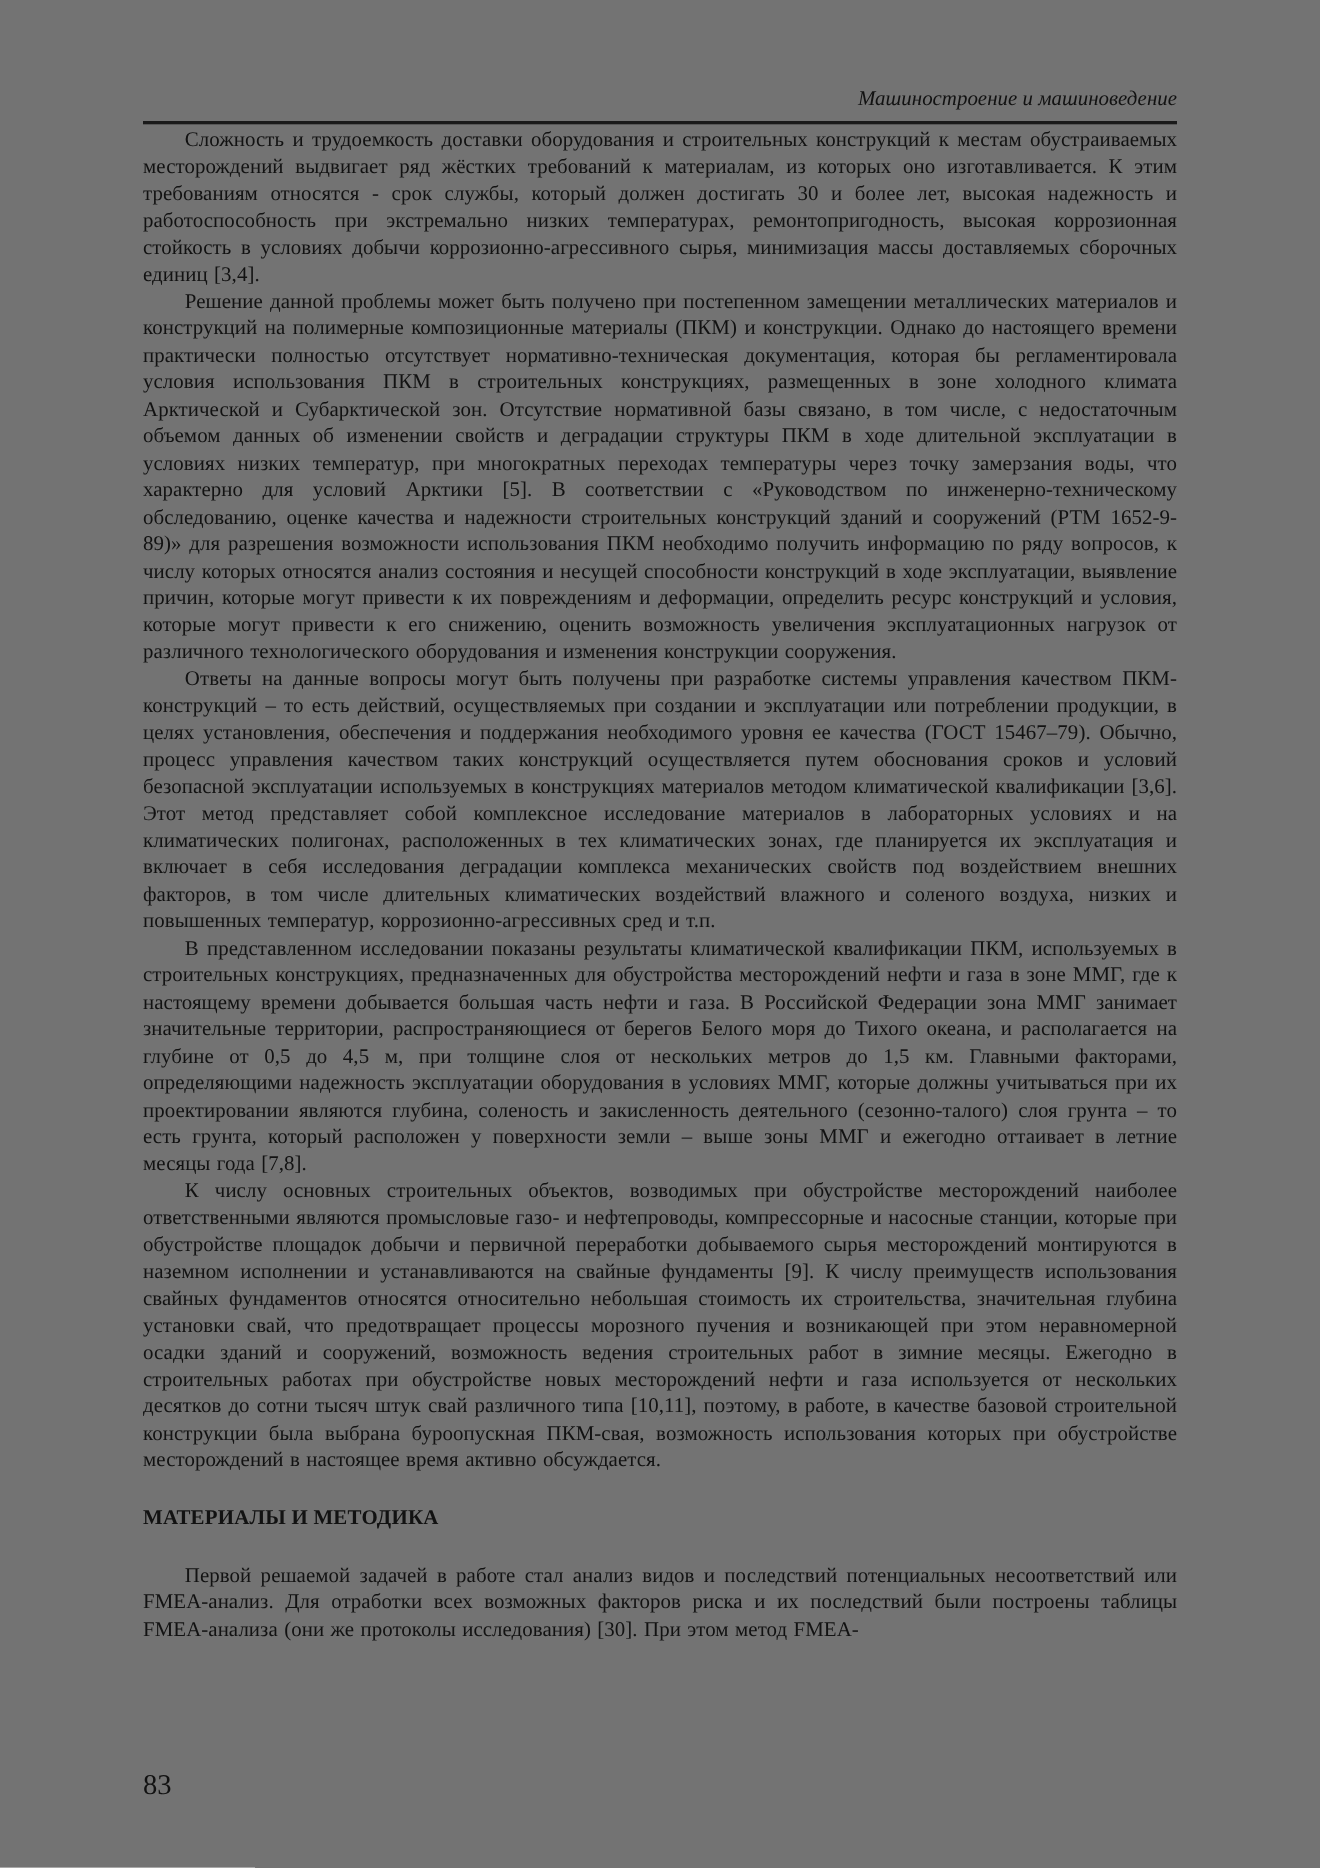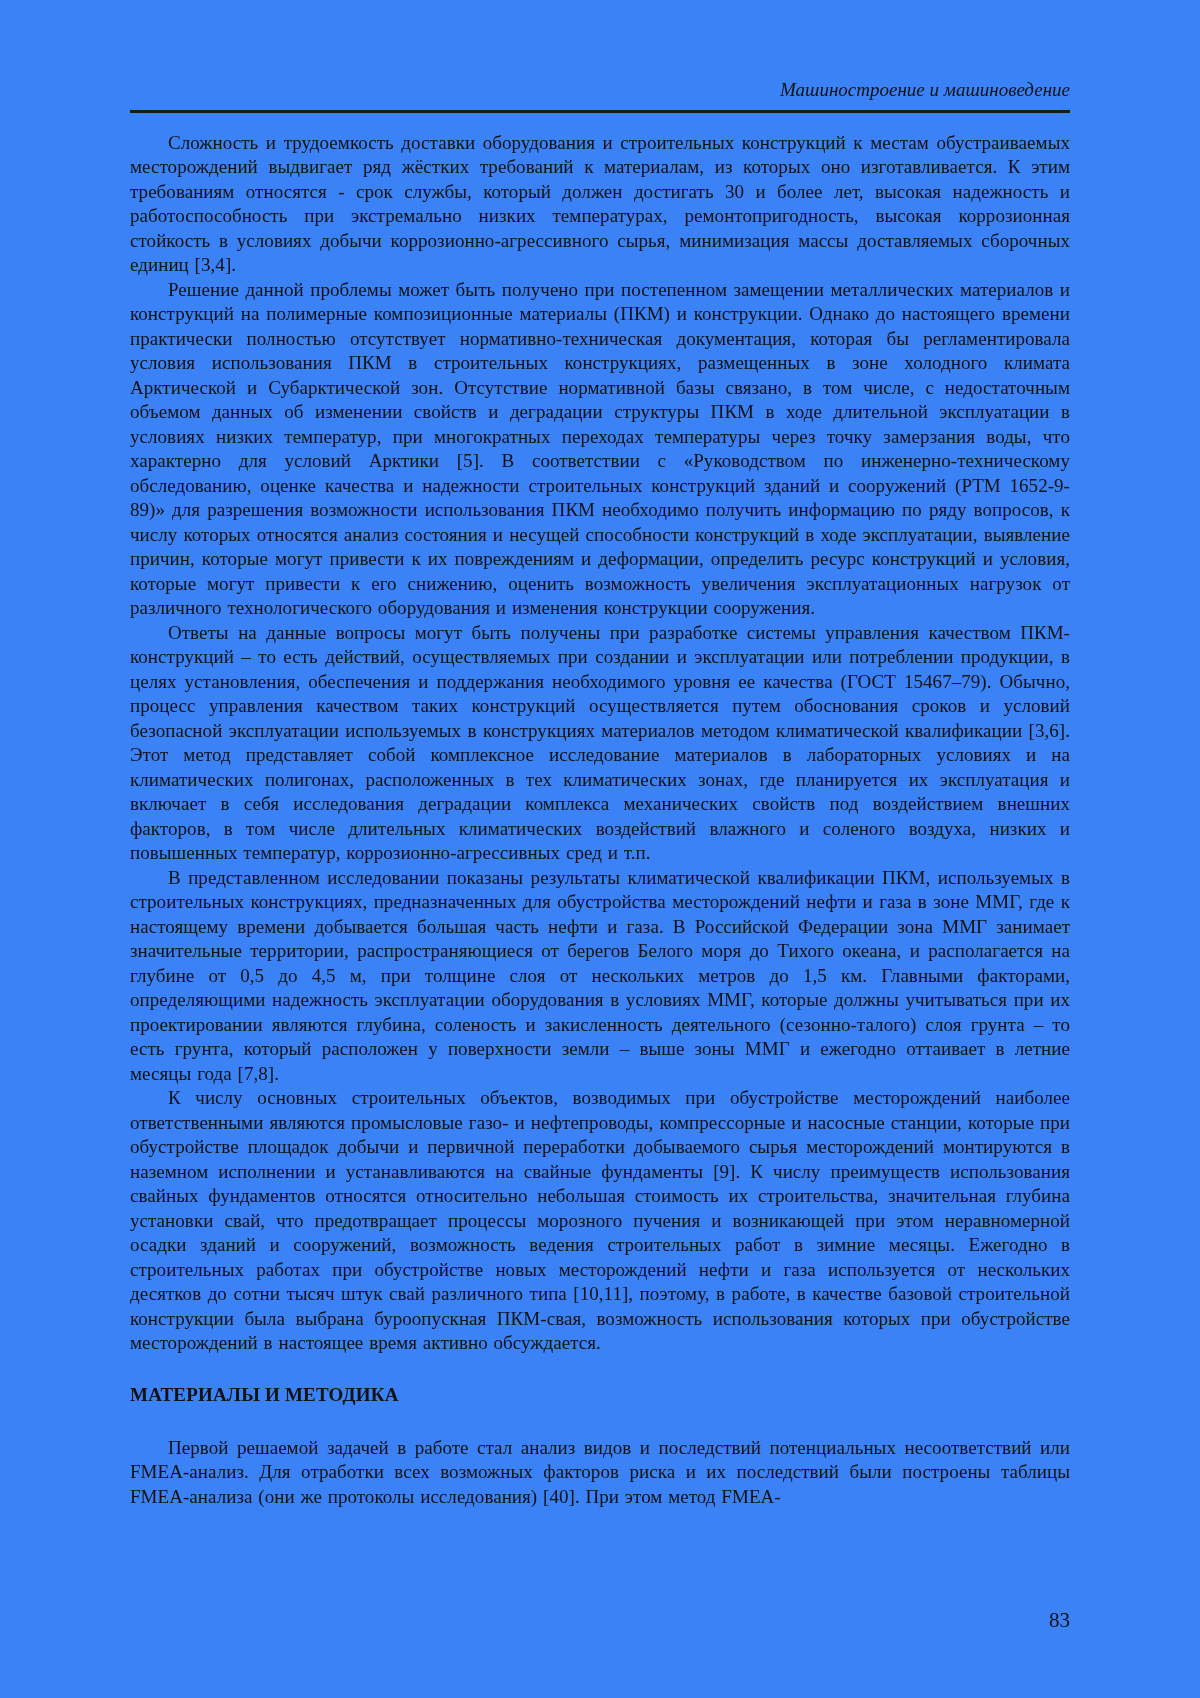--- a/index.html
+++ b/index.html
@@ -1,62 +1,62 @@
 <!DOCTYPE html>
 <html lang="ru" style="--text-color: #121212; --rule-color: #1a1a1a;"><head>
 <meta charset="utf-8">
 <style>
   html, body { margin: 0; padding: 0; background: #ffffff; }
   .page {
     position: relative;
     width: 1200px;
     height: 1698px;
-    background: #3b82f6;
+    background: #737373;
     font-family: "Liberation Serif", "DejaVu Serif", serif;
     color: var(--text-color, #111111);
     overflow: hidden;
     box-sizing: border-box;
   }
   .margins { padding-left: 130px; padding-right: 130px; }
   .running-header {
     padding-top: 80px;
     text-align: right;
     font-style: italic;
     font-size: 19px;
     line-height: 1.1;
     color: var(--text-color, #111111);
   }
   .header-rule {
     height: 3px;
     background: var(--rule-color, #111111);
     margin-top: 9px;
   }
-  main.body-text { margin-top: 18px; }
+  main.body-text { margin-top: 3px; }
   p.para {
     margin: 0;
     text-align: justify;
     text-indent: 38px;
     font-size: 19px;
     line-height: 24.5px;
     letter-spacing: 0.05px;
     word-spacing: 1px;
   }
   h2.section-heading {
     font-size: 19px;
     font-weight: bold;
     margin: 28px 0 30px 0;
     letter-spacing: 0.2px;
   }
   .page-number {
     position: absolute;
     left: 130px;
     right: 130px;
     top: 1608px;
-    text-align: right;
-    font-size: 21px;
+    text-align: left;
+    font-size: 26px;
     color: var(--text-color, #111111);
   }
 </style>
 </head>
 <body>
 
 <div class="page">
   <header class="margins">
     <div class="running-header">Машиностроение и машиноведение</div>
     <div class="header-rule"></div>
@@ -67,20 +67,20 @@
         <p class="para">Сложность и трудоемкость доставки оборудования и строительных конструкций к местам обустраиваемых месторождений выдвигает ряд жёстких требований к материалам, из которых оно изготавливается. К этим требованиям относятся - срок службы, который должен достигать 30 и более лет, высокая надежность и работоспособность при экстремально низких температурах, ремонтопригодность, высокая коррозионная стойкость в условиях добычи коррозионно-агрессивного сырья, минимизация массы доставляемых сборочных единиц [3,4].</p>
         <p class="para">Решение данной проблемы может быть получено при постепенном замещении металлических материалов и конструкций на полимерные композиционные материалы (ПКМ) и конструкции. Однако до настоящего времени практически полностью отсутствует нормативно-техническая документация, которая бы регламентировала условия использования ПКМ в строительных конструкциях, размещенных в зоне холодного климата Арктической и Субарктической зон. Отсутствие нормативной базы связано, в том числе, с недостаточным объемом данных об изменении свойств и деградации структуры ПКМ в ходе длительной эксплуатации в условиях низких температур, при многократных переходах температуры через точку замерзания воды, что характерно для условий Арктики [5]. В соответствии с «Руководством по инженерно-техническому обследованию, оценке качества и надежности строительных конструкций зданий и сооружений (РТМ 1652-9-89)» для разрешения возможности использования ПКМ необходимо получить информацию по ряду вопросов, к числу которых относятся анализ состояния и несущей способности конструкций в ходе эксплуатации, выявление причин, которые могут привести к их повреждениям и деформации, определить ресурс конструкций и условия, которые могут привести к его снижению, оценить возможность увеличения эксплуатационных нагрузок от различного технологического оборудования и изменения конструкции сооружения.</p>
         <p class="para">Ответы на данные вопросы могут быть получены при разработке системы управления качеством ПКМ-конструкций – то есть действий, осуществляемых при создании и эксплуатации или потреблении продукции, в целях установления, обеспечения и поддержания необходимого уровня ее качества (ГОСТ 15467–79). Обычно, процесс управления качеством таких конструкций осуществляется путем обоснования сроков и условий безопасной эксплуатации используемых в конструкциях материалов методом климатической квалификации [3,6]. Этот метод представляет собой комплексное исследование материалов в лабораторных условиях и на климатических полигонах, расположенных в тех климатических зонах, где планируется их эксплуатация и включает в себя исследования деградации комплекса механических свойств под воздействием внешних факторов, в том числе длительных климатических воздействий влажного и соленого воздуха, низких и повышенных температур, коррозионно-агрессивных сред и т.п.</p>
         <p class="para">В представленном исследовании показаны результаты климатической квалификации ПКМ, используемых в строительных конструкциях, предназначенных для обустройства месторождений нефти и газа в зоне ММГ, где к настоящему времени добывается большая часть нефти и газа. В Российской Федерации зона ММГ занимает значительные территории, распространяющиеся от берегов Белого моря до Тихого океана, и располагается на глубине от 0,5 до 4,5 м, при толщине слоя от нескольких метров до 1,5 км. Главными факторами, определяющими надежность эксплуатации оборудования в условиях ММГ, которые должны учитываться при их проектировании являются глубина, соленость и закисленность деятельного (сезонно-талого) слоя грунта – то есть грунта, который расположен у поверхности земли – выше зоны ММГ и ежегодно оттаивает в летние месяцы года [7,8].</p>
         <p class="para">К числу основных строительных объектов, возводимых при обустройстве месторождений наиболее ответственными являются промысловые газо- и нефтепроводы, компрессорные и насосные станции, которые при обустройстве площадок добычи и первичной переработки добываемого сырья месторождений монтируются в наземном исполнении и устанавливаются на свайные фундаменты [9]. К числу преимуществ использования свайных фундаментов относятся относительно небольшая стоимость их строительства, значительная глубина установки свай, что предотвращает процессы морозного пучения и возникающей при этом неравномерной осадки зданий и сооружений, возможность ведения строительных работ в зимние месяцы. Ежегодно в строительных работах при обустройстве новых месторождений нефти и газа используется от нескольких десятков до сотни тысяч штук свай различного типа [10,11], поэтому, в работе, в качестве базовой строительной конструкции была выбрана буроопускная ПКМ-свая, возможность использования которых при обустройстве месторождений в настоящее время активно обсуждается.</p>
       </section>
 
     <h2 class="section-heading">МАТЕРИАЛЫ И МЕТОДИКА</h2>
 
     <section>
-        <p class="para">Первой решаемой задачей в работе стал анализ видов и последствий потенциальных несоответствий или FMEA-анализ. Для отработки всех возможных факторов риска и их последствий были построены таблицы FMEA-анализа (они же протоколы исследования) [40]. При этом метод FMEA-</p>
+        <p class="para">Первой решаемой задачей в работе стал анализ видов и последствий потенциальных несоответствий или FMEA-анализ. Для отработки всех возможных факторов риска и их последствий были построены таблицы FMEA-анализа (они же протоколы исследования) [30]. При этом метод FMEA-</p>
       </section>
   </main>
 
   <footer>
     <div class="page-number">83</div>
   </footer>
 </div>
 
 </body></html>

